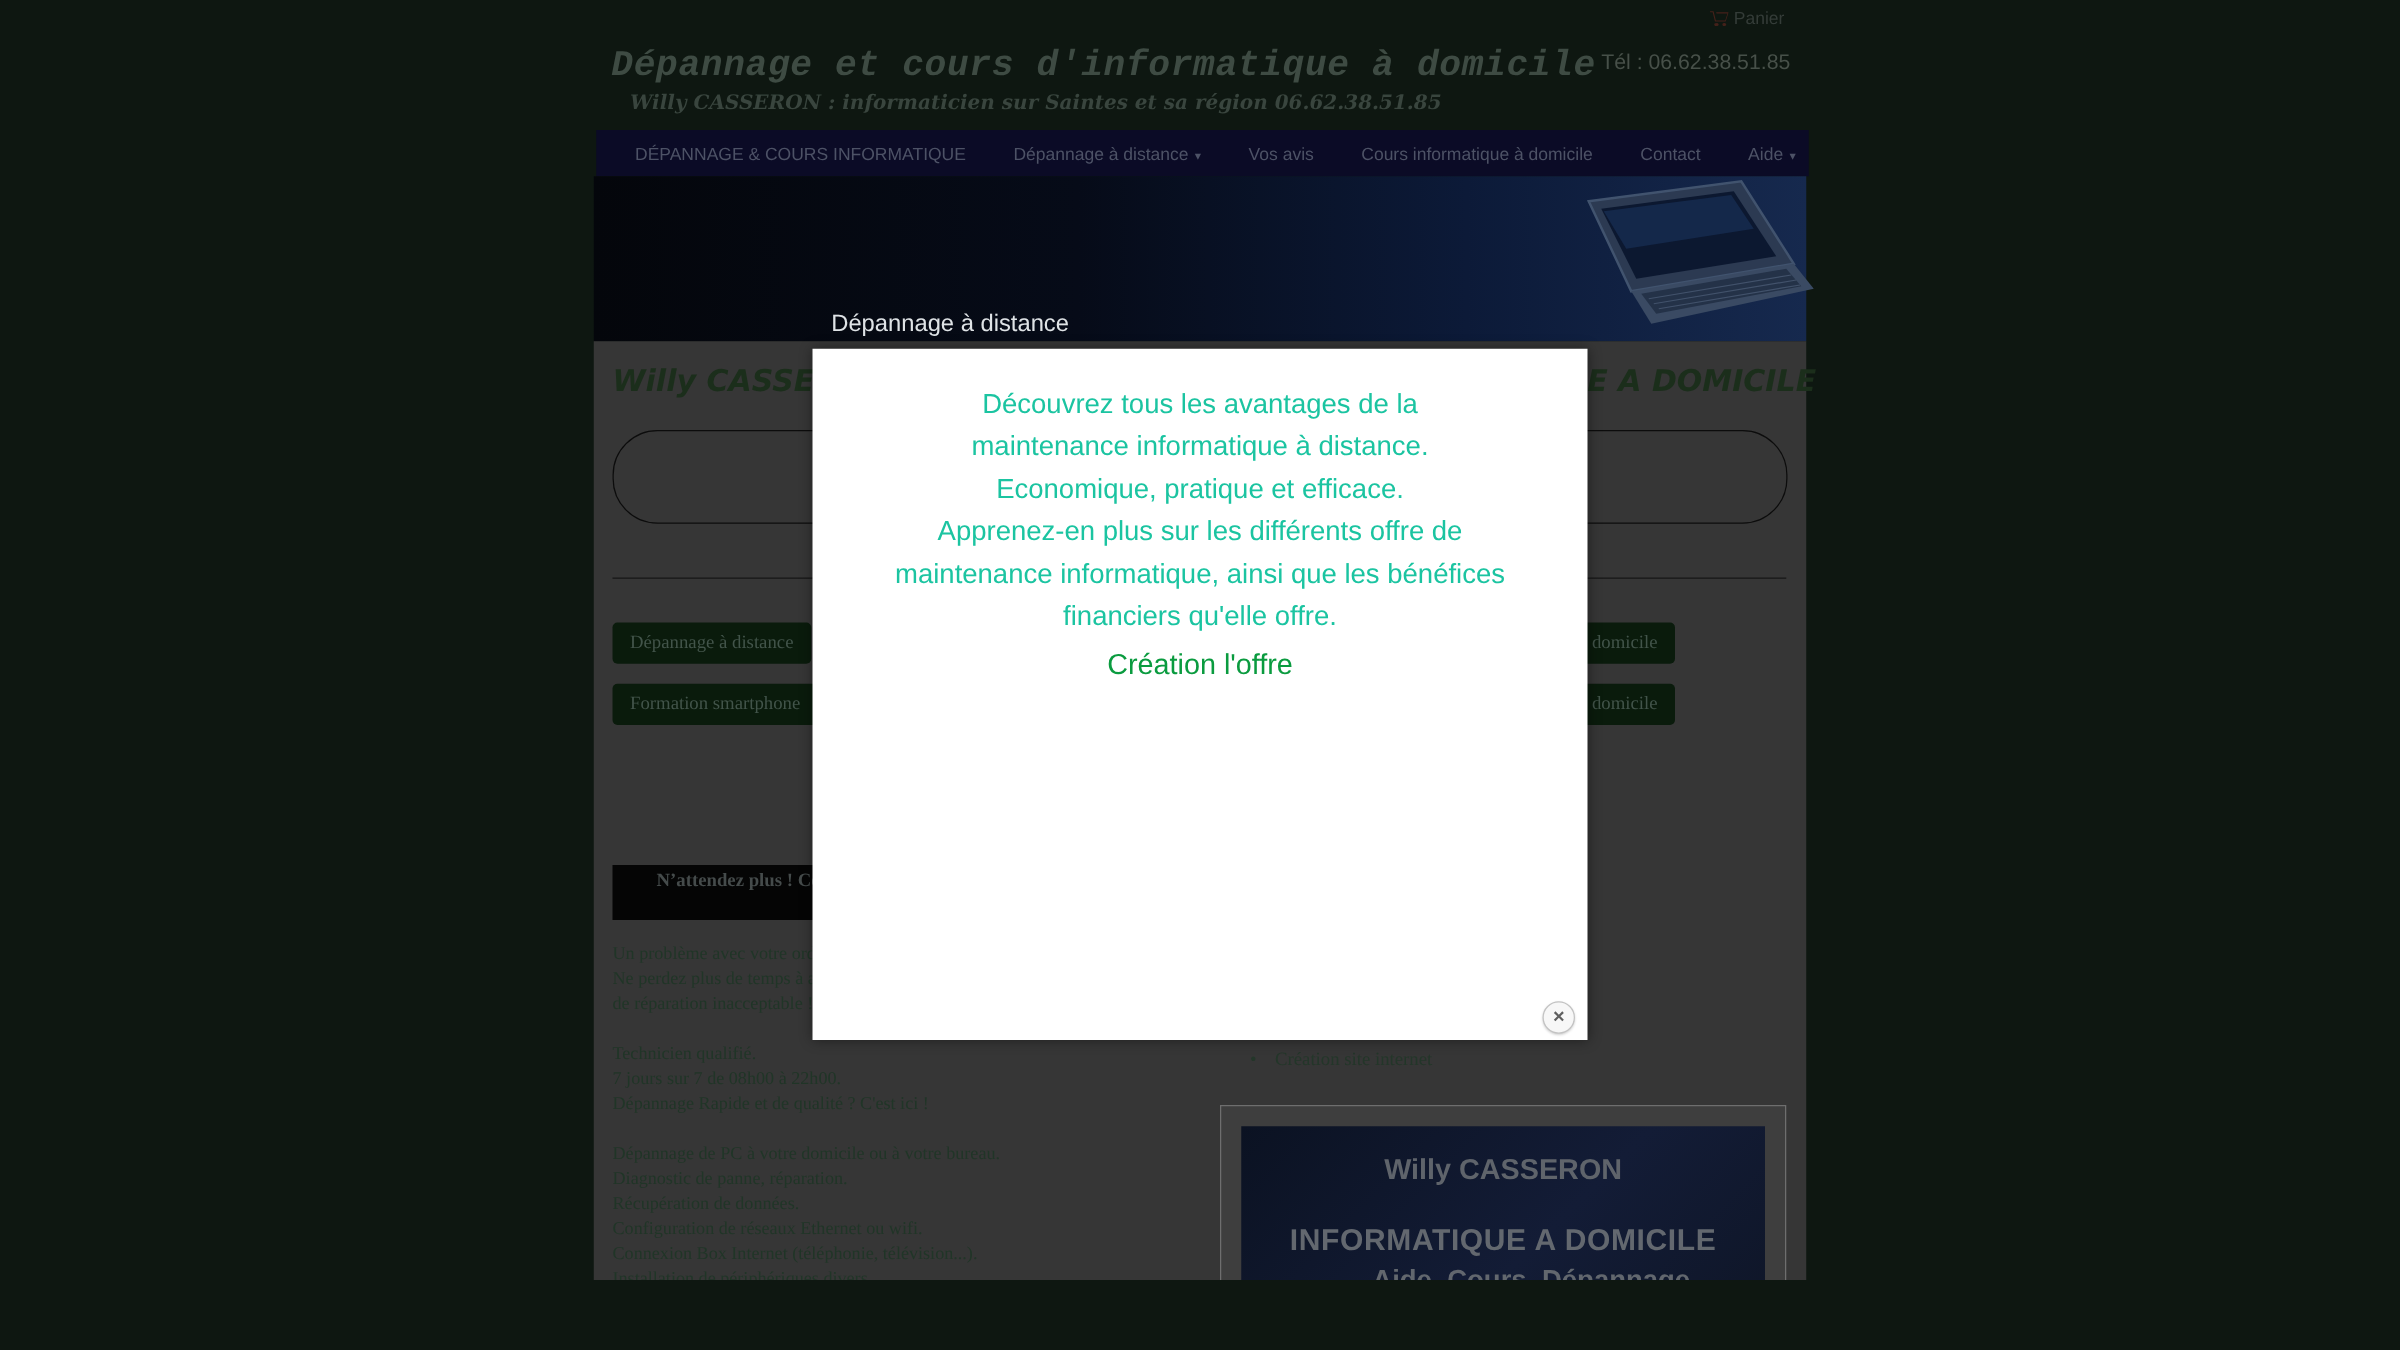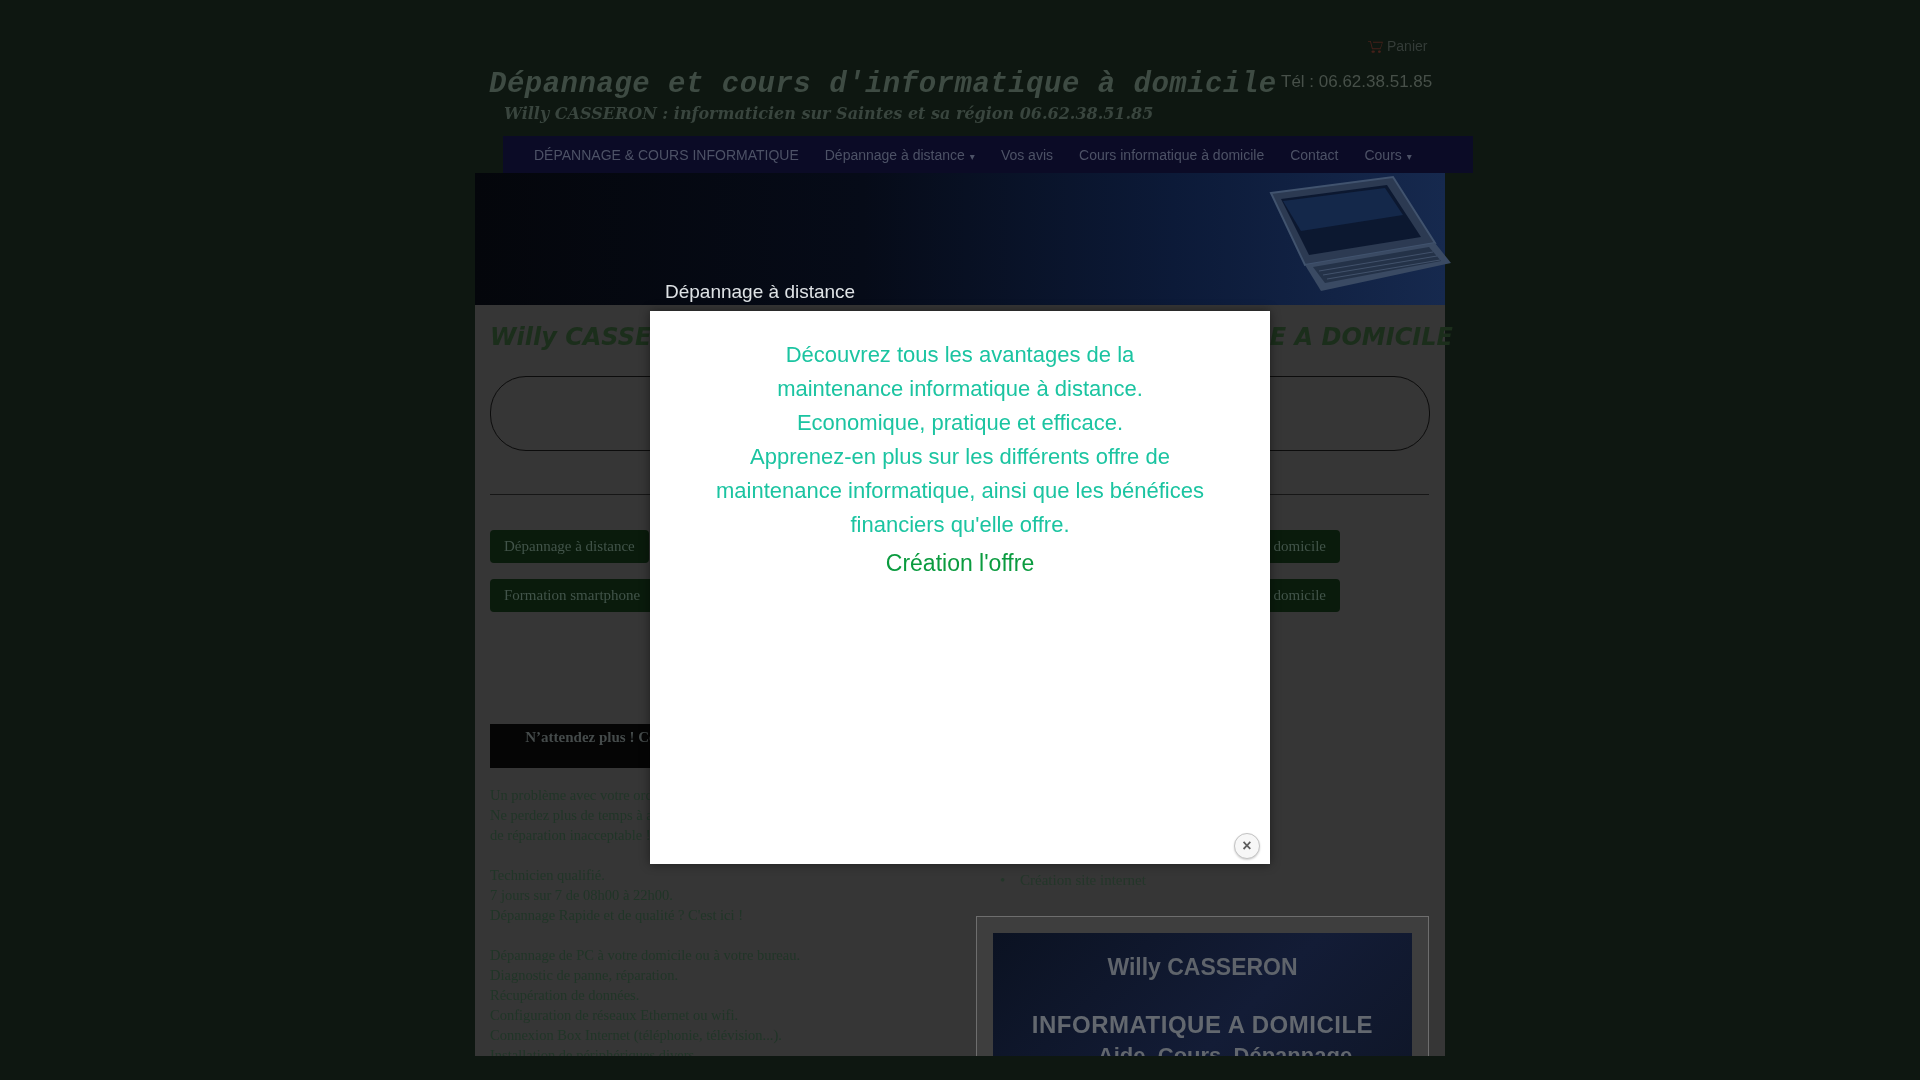--- a/index.html
+++ b/index.html
@@ -1,31 +1,31 @@
 <!DOCTYPE html>
 <html><head>
 <meta charset="utf-8">
 <style>
   * { margin:0; padding:0; box-sizing:border-box; }
   html,body { width:1920px; height:1080px; overflow:hidden; background:#0e1711;
               font-family:"Liberation Sans", sans-serif; }
-  .page { position:relative; width:1920px; height:1024px; background:#0e1711; overflow:hidden;margin-top:32px; }
+  .page { position:relative; width:1920px; height:1024px; background:#0e1711; overflow:hidden; }
 
   
   .cart { position:absolute; left:1368px; top:6px; color:#343c38; font-size:14px; cursor:pointer; }
   .cart svg { vertical-align:-2px; margin-right:4px; }
   .site-title { position:absolute; left:489px; top:36px; font-family:Liberation Mono, monospace;
                 font-style:italic; font-weight:bold; font-size:29px; color:#3e4b43; letter-spacing:.5px; }
   .site-subtitle { position:absolute; left:504px; top:72px; font-family:"DejaVu Serif", serif;
                    font-style:italic; font-weight:bold; font-size:16px; color:#39453e; }
   .header-phone { position:absolute; left:1281px; top:40px; font-size:17px; color:#475049; }
 
   
-  .nav { position:absolute; left:503px; top:104px; width:970px; height:37px; background:#0b0b26;
-         display:flex; align-items:center; padding-left:31px; gap:26px; }
+  .nav { position:absolute; left:477px; top:104px; width:970px; height:37px; background:#0b0b26;
+         display:flex; align-items:center; padding-left:31px; gap:38px; }
   .nav a { color:#4d5266; font-size:14px; text-decoration:none; white-space:nowrap; cursor:pointer; }
   .nav .caret { font-size:10px; margin-left:5px; color:#4d5266; }
 
   
   .banner { position:absolute; left:475px; top:141px; width:970px; height:132px;
             background:linear-gradient(90deg,#04060b 0%,#060b18 40%,#0c1a38 72%,#16294e 100%); }
   .banner svg { position:absolute; left:778px; top:2px; }
 
   
   .main { position:absolute; left:475px; top:273px; width:970px; height:807px; background:#363636; }
@@ -95,21 +95,21 @@
   <h1 class="site-title">Dépannage et cours d'informatique à domicile</h1>
   <div class="site-subtitle">Willy CASSERON : informaticien sur Saintes et sa région 06.62.38.51.85</div>
   <div class="header-phone">Tél : 06.62.38.51.85</div>
 
   <nav class="nav">
     <a><span>DÉPANNAGE &amp; COURS INFORMATIQUE</span></a>
     <a><span>Dépannage à distance</span><span class="caret">▾</span></a>
     <a><span>Vos avis</span></a>
     <a><span>Cours informatique à domicile</span></a>
     <a><span>Contact</span></a>
-    <a><span>Cours</span><span class="caret">▾</span></a>
+    <a><span>Aide</span><span class="caret">▾</span></a>
   </nav>
 
   <div class="banner">
     <svg width="200" height="128" viewBox="0 0 200 128">
       <polygon points="18,18 140,2 182,68 52,90" fill="#2c3a52" stroke="#41536e" stroke-width="2"></polygon>
       <polygon points="28,24 134,10 168,62 56,80" fill="#0c1830"></polygon>
       <polygon points="30,26 132,13 150,40 48,56" fill="#14284a"></polygon>
       <polygon points="52,90 182,68 198,88 68,116" fill="#3a4a63"></polygon>
       <polygon points="60,92 176,72 188,86 72,108" fill="#243248"></polygon>
       <line x1="66" y1="96" x2="180" y2="77" stroke="#42526b" stroke-width="1"></line>

